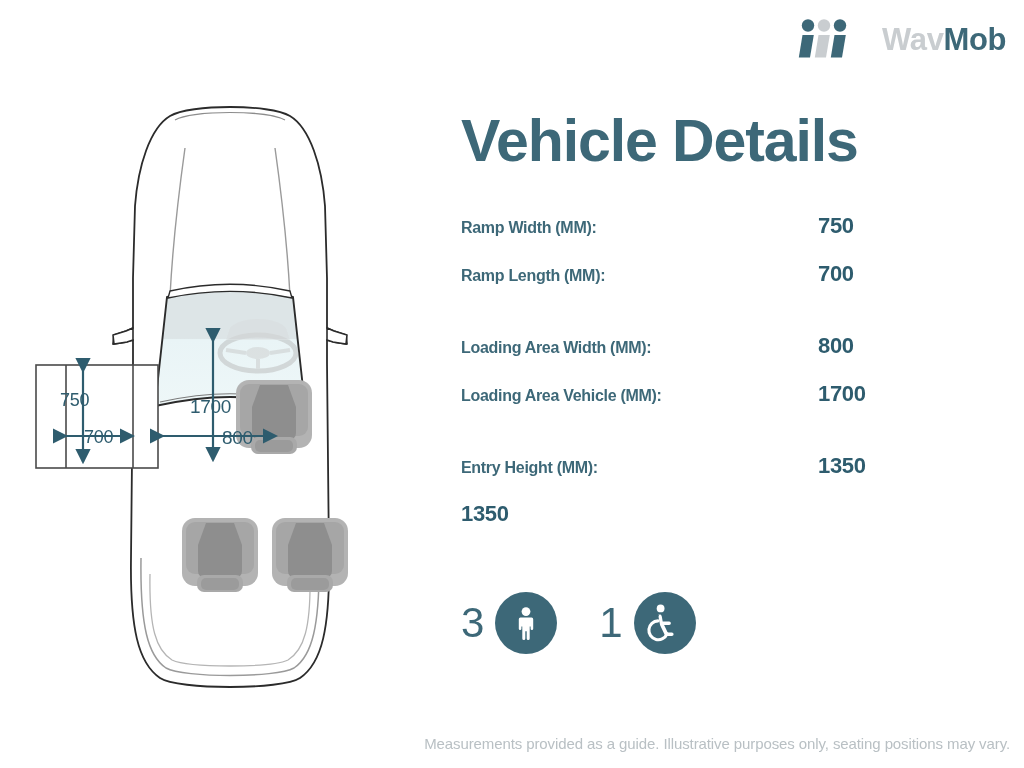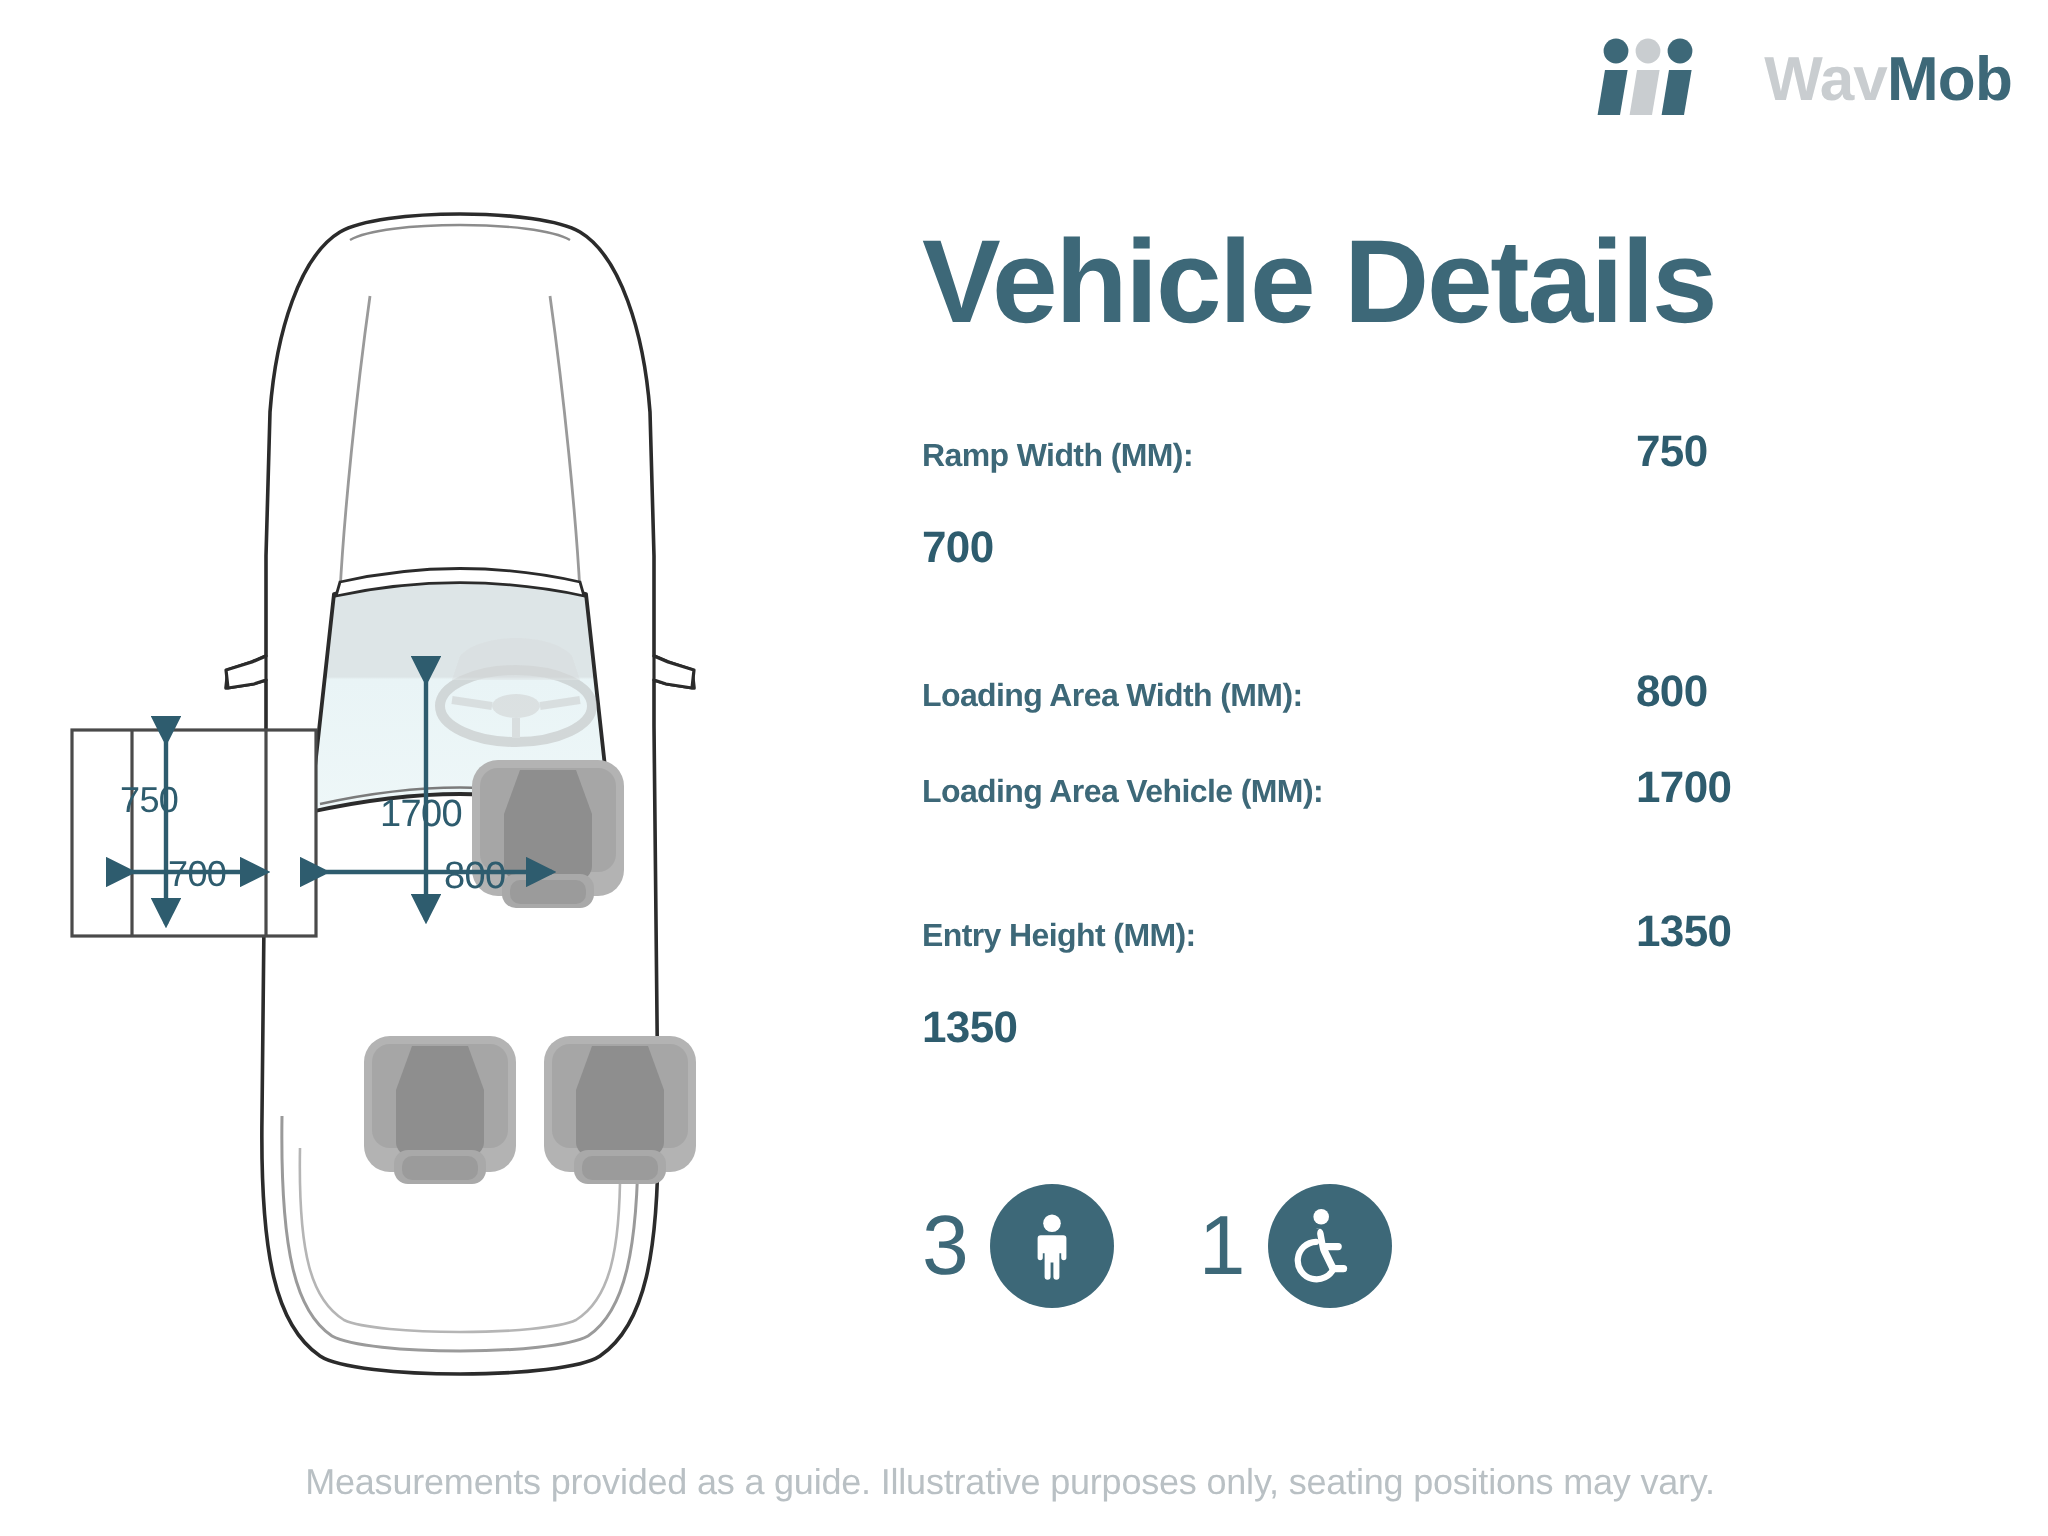--- a/index.html
+++ b/index.html
@@ -98,22 +98,22 @@
     justify-content: center;
   }
   .cap-badge svg { display: block; }
   #capacity-row .spacer { width: 14px; }
 
   
   #footer-note {
     position: absolute;
     left: 0; right: 14px;
     bottom: 16px;
-    text-align: center;
-    font-size: 18px;
+    text-align: right;
+    font-size: 15px;
     color: #b9c0c4;
     letter-spacing: -0.1px;
   }
 
   
   #vehicle-diagram {
     position: absolute;
     left: 0px;
     top: 88px;
     width: 460px;
@@ -150,20 +150,21 @@
 
 <div id="details-panel">
   <h1 id="page-title">Vehicle Details</h1>
 
   <div class="spec-row">
     <span class="spec-label">Ramp Width (MM):</span>
     <span class="spec-value">750</span>
   </div>
 
   <div class="spec-row gap-after">
+    <span class="spec-label">Ramp Length (MM):</span>
     <span class="spec-value">700</span>
   </div>
 
   <div class="spec-row">
     <span class="spec-label">Loading Area Width (MM):</span>
     <span class="spec-value">800</span>
   </div>
 
   <div class="spec-row gap-after">
     <span class="spec-label">Loading Area Vehicle (MM):</span>

